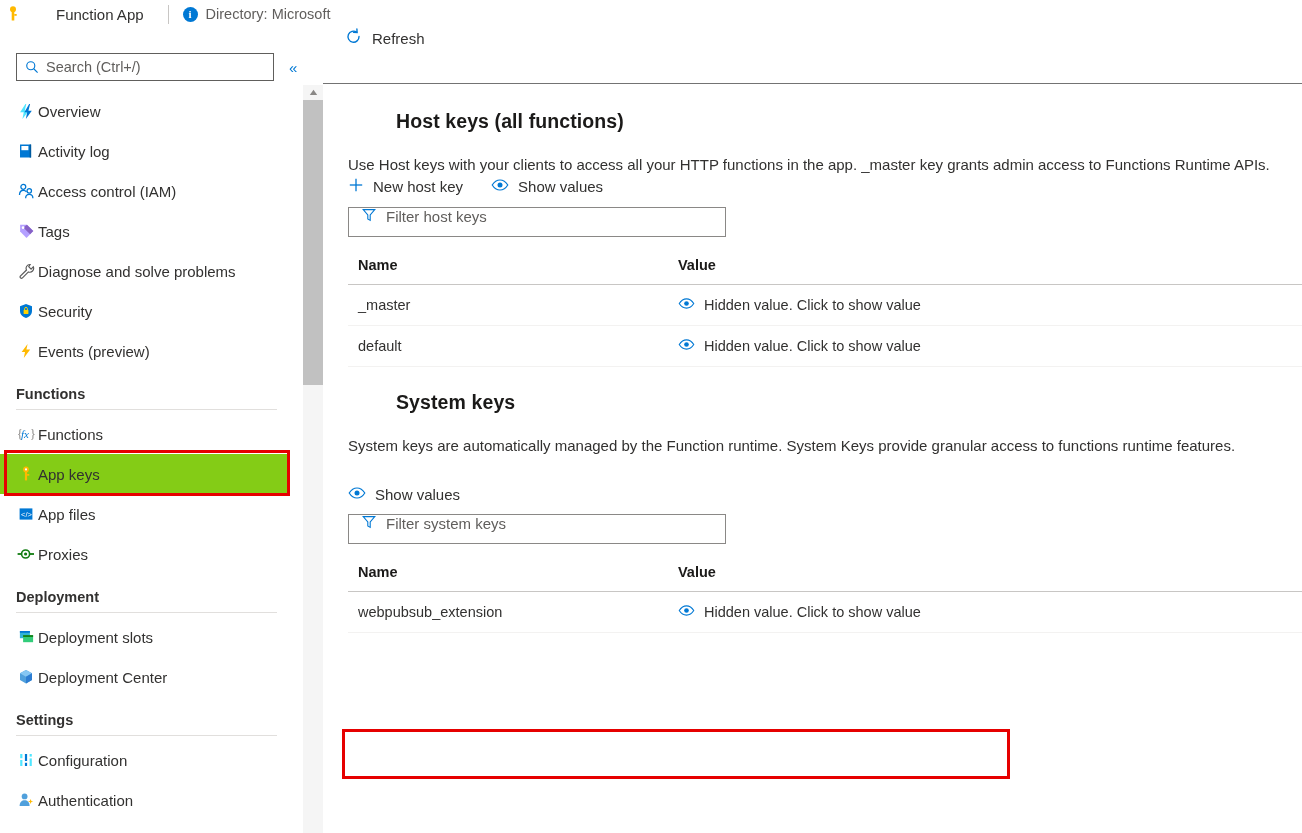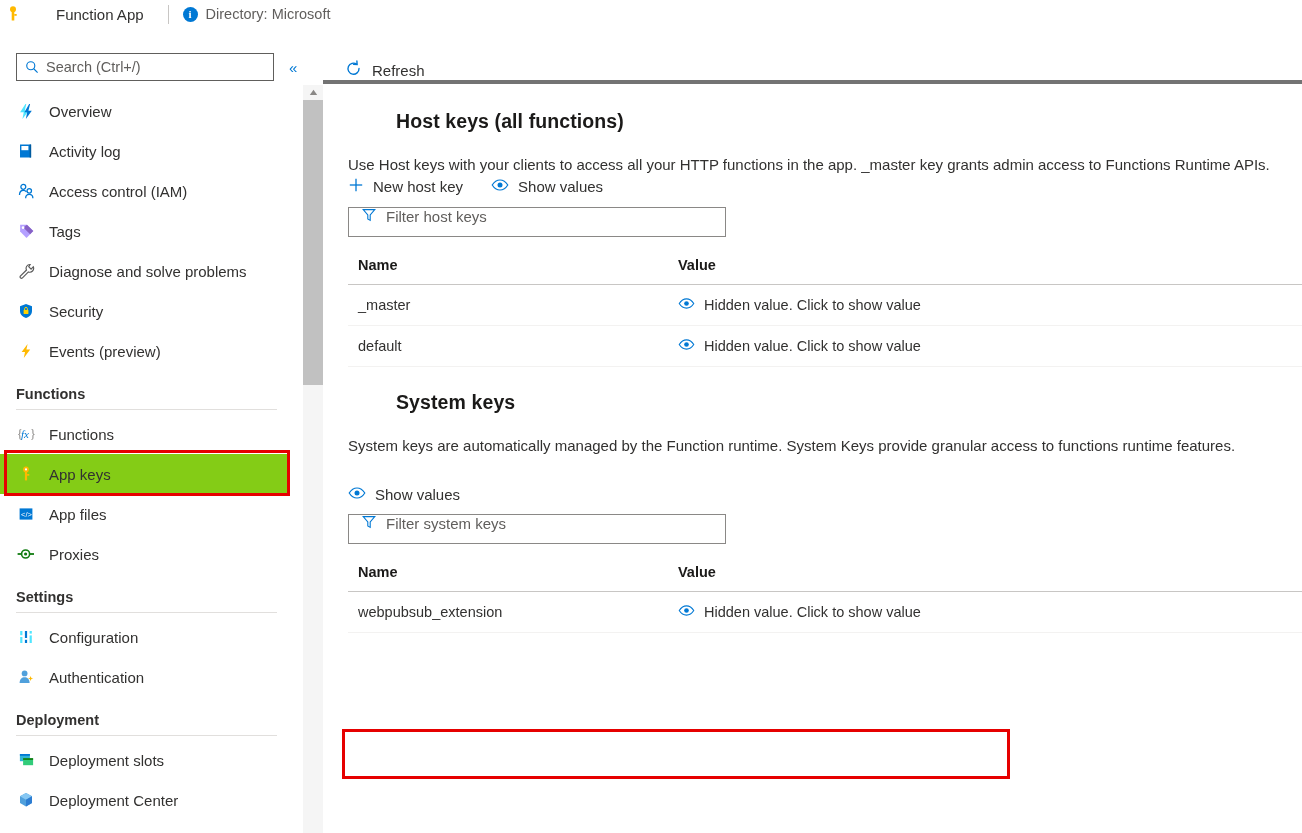--- a/index.html
+++ b/index.html
@@ -62,21 +62,21 @@
   .navitem {
     height: 40px; display: flex; align-items: center;
     padding-left: 16px; font-size: 15px; color: #323130; cursor: pointer;
     width: 290px;
   }
   .navitem.selected { background: #84cc16; }
   .navicon {
     width: 20px; height: 20px; display: flex; align-items: center; justify-content: center;
     flex: 0 0 20px;
   }
-  .navlabel { margin-left: 13px; white-space: nowrap; }
+  .navlabel { margin-left: 2px; white-space: nowrap; }
 
   .navgroup { margin-top: 15px; }
   .navgroup-title {
     font-size: 14.5px; font-weight: bold; color: #323130;
     padding-left: 16px; margin-bottom: 7px;
   }
   .navgroup-rule {
     height: 1px; background: #e1dfdd; margin: 0 26px 4px 16px;
   }
 
@@ -93,22 +93,22 @@
     position: absolute; left: 0; top: 15px; width: 20px; height: 285px;
     background: #c1c1c1;
   }
 
   
   .main {
     position: absolute; left: 323px; top: 28px; width: 979px; height: 805px;
     background: #ffffff;
   }
   .cmdbar {
-    height: 56px; display: flex; align-items: flex-end; padding-left: 22px;
-    border-bottom: 4px solid #737373;
+    height: 56px; display: flex; align-items: flex-start; padding-left: 22px;
+    border-bottom: 1px solid #737373;
   }
   .cmdbtn {
     display: flex; align-items: center; gap: 10px; cursor: pointer;
     font-size: 15px; color: #323130;
   }
 
   .content { padding: 26px 0 0 25px; }
 
   .sect-title {
     font-size: 19.5px; font-weight: bold; color: #1b1a19; letter-spacing: .1px; margin-left: 48px;
@@ -310,20 +310,48 @@
           <line x1="13" y1="8" x2="17" y2="8" stroke="#107c10" stroke-width="1.8"></line>
           <circle cx="8.6" cy="8" r="4" fill="none" stroke="#107c10" stroke-width="1.6"></circle>
           <circle cx="8.6" cy="8" r="1.6" fill="#107c10"></circle>
         </svg>
       </span>
       <span class="navlabel">Proxies</span>
     </div>
   </div>
 
   <div class="navgroup">
+    <div class="navgroup-title">Deployment</div>
+    <div class="navgroup-rule"></div>
+
+    <div class="navitem">
+      <span class="navicon">
+        <svg width="17" height="16" viewBox="0 0 16 16">
+          <rect x="1.4" y="2" width="10" height="7.2" fill="#30b4d6"></rect>
+          <rect x="1.4" y="2" width="10" height="1.8" fill="#0078d4"></rect>
+          <rect x="4.6" y="6.2" width="10" height="7" fill="#32cc7a"></rect>
+          <rect x="4.6" y="6.2" width="10" height="1.7" fill="#107c10"></rect>
+        </svg>
+      </span>
+      <span class="navlabel">Deployment slots</span>
+    </div>
+
+    <div class="navitem">
+      <span class="navicon">
+        <svg width="16" height="16" viewBox="0 0 16 16">
+          <path d="M8 1 L14 4.3 V11 L8 14.6 L2 11 V4.3 Z" fill="#50a0dc"></path>
+          <path d="M8 1 L14 4.3 L8 7.7 L2 4.3 Z" fill="#86c7f3"></path>
+          <path d="M8 7.7 L14 4.3 V11 L8 14.6 Z" fill="#2d7dd2"></path>
+        </svg>
+      </span>
+      <span class="navlabel">Deployment Center</span>
+    </div>
+  </div>
+
+  <div class="navgroup">
     <div class="navgroup-title">Settings</div>
     <div class="navgroup-rule"></div>
 
     <div class="navitem">
       <span class="navicon">
         <svg width="16" height="16" viewBox="0 0 16 16">
           <rect x="2.2" y="2" width="2.2" height="12" fill="#50e6ff"></rect>
           <rect x="6.9" y="2" width="2.2" height="12" fill="#0078d4"></rect>
           <rect x="11.6" y="2" width="2.2" height="12" fill="#50e6ff"></rect>
           <rect x="1.6" y="6.2" width="3.4" height="1.8" fill="#fff"></rect>
@@ -336,48 +364,20 @@
 
     <div class="navitem">
       <span class="navicon">
         <svg width="16" height="16" viewBox="0 0 16 16">
           <circle cx="6.6" cy="4.4" r="2.9" fill="#50a0dc"></circle>
           <path d="M1.6 14 C1.6 10.2 3.9 8.2 6.6 8.2 C9.3 8.2 11.6 10.2 11.6 14 Z" fill="#50a0dc"></path>
           <path d="M12.6 7 l.8 1.9 1.9.5 -1.9.6 -.8 1.9 -.8 -1.9 -1.9 -.6 1.9 -.5 Z" fill="#ffb900"></path>
         </svg>
       </span>
       <span class="navlabel">Authentication</span>
-    </div>
-  </div>
-
-  <div class="navgroup">
-    <div class="navgroup-title">Deployment</div>
-    <div class="navgroup-rule"></div>
-
-    <div class="navitem">
-      <span class="navicon">
-        <svg width="17" height="16" viewBox="0 0 16 16">
-          <rect x="1.4" y="2" width="10" height="7.2" fill="#30b4d6"></rect>
-          <rect x="1.4" y="2" width="10" height="1.8" fill="#0078d4"></rect>
-          <rect x="4.6" y="6.2" width="10" height="7" fill="#32cc7a"></rect>
-          <rect x="4.6" y="6.2" width="10" height="1.7" fill="#107c10"></rect>
-        </svg>
-      </span>
-      <span class="navlabel">Deployment slots</span>
-    </div>
-
-    <div class="navitem">
-      <span class="navicon">
-        <svg width="16" height="16" viewBox="0 0 16 16">
-          <path d="M8 1 L14 4.3 V11 L8 14.6 L2 11 V4.3 Z" fill="#50a0dc"></path>
-          <path d="M8 1 L14 4.3 L8 7.7 L2 4.3 Z" fill="#86c7f3"></path>
-          <path d="M8 7.7 L14 4.3 V11 L8 14.6 Z" fill="#2d7dd2"></path>
-        </svg>
-      </span>
-      <span class="navlabel">Deployment Center</span>
     </div>
   </div>
 </div>
 
 <div class="nav-scroll">
   <div class="arrow-up">
     <svg width="9" height="7" viewBox="0 0 9 7">
         <path d="M4.5 0.8 L8.2 6 H0.8 Z" fill="#8a8886"></path>
       </svg>
   </div>

